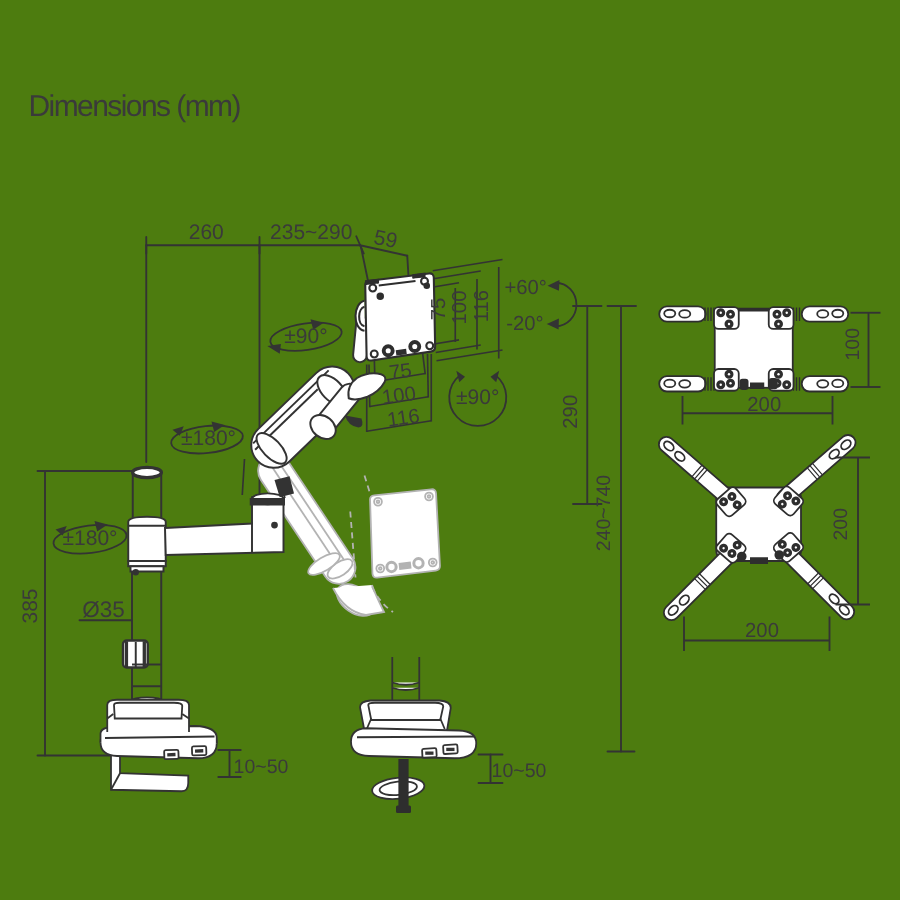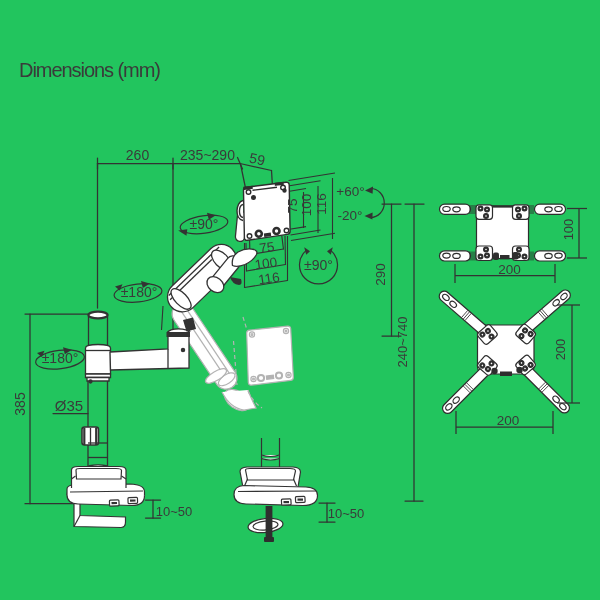--- a/index.html
+++ b/index.html
@@ -1,16 +1,16 @@
 <!DOCTYPE html>
 <html><head>
 <meta charset="utf-8">
 <style>
   html,body{margin:0;padding:0;background:#fff;}
-  .page{width:600px;height:600px;position:relative;overflow:hidden;background:#22c55e;}
+  .page{width:600px;height:600px;position:relative;overflow:hidden;background:#4d7c0f;}
   svg{position:absolute;top:0;left:0;}
   text{font-family:"Liberation Sans",sans-serif;fill:#3a3a3a;}
 </style>
 </head>
 <body>
 <div class="page">
 <svg width="600" height="600" viewBox="0 0 600 600">
 <defs>
 </defs>
 

